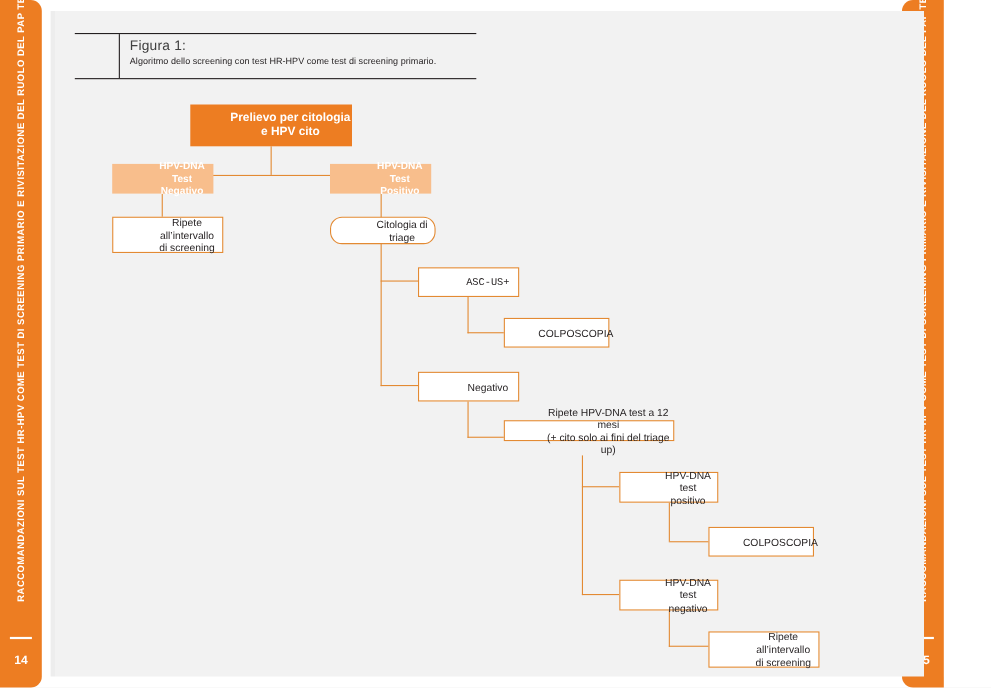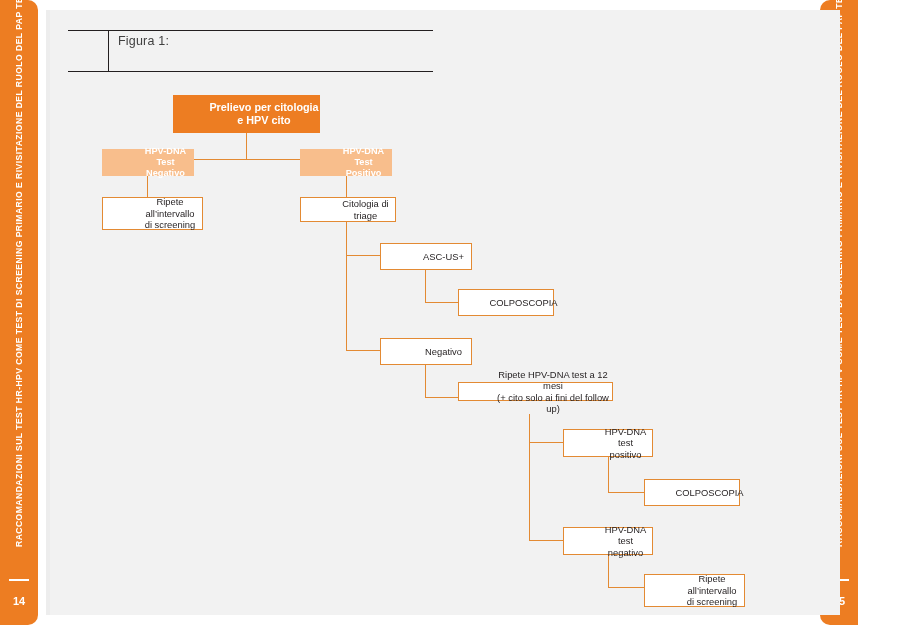--- a/index.html
+++ b/index.html
@@ -122,20 +122,21 @@
   </div>
 </div>
 
 <div class="page-edge"></div>
 
 <div class="page">
 
   <div class="fig-head">
     <div class="vrule"></div>
     <div class="fig-title">Figura 1:</div>
+    <div class="fig-sub">Algoritmo dello screening con test HR-HPV come test di screening primario.</div>
   </div>
 
   <div class="flow">
 
     <div class="line v" style="left:196px;top:123px;height:26px;"></div>
 
     <div class="line h" style="left:97px;top:149px;width:200px;"></div>
 
     <div class="line v" style="left:97px;top:139px;height:11px;"></div>
 
@@ -188,40 +189,40 @@
       </div>
     </div>
 
     <div class="node outline" style="left:52px;top:187px;width:101px;height:33px;">
       <div>
         <div>Ripete all’intervallo</div>
         <div>di screening</div>
       </div>
     </div>
 
-    <div class="node outline" style="left:250px;top:187px;width:96px;height:25px;">
+    <div class="node outline" style="left:250px;top:187px;width:96px;height:25px;border-radius:11px;">
       <div>Citologia di triage</div>
     </div>
 
-    <div class="node outline" style="left:330px;top:233px;width:92px;height:27px;">
+    <div class="node outline" style="left:330px;top:233px;width:92px;height:27px;font-family:Liberation Mono, monospace;">
       <div>ASC-US+</div>
     </div>
 
     <div class="node outline" style="left:408px;top:279px;width:96px;height:27px;">
       <div>COLPOSCOPIA</div>
     </div>
 
     <div class="node outline" style="left:330px;top:328px;width:92px;height:27px;">
       <div>Negativo</div>
     </div>
 
     <div class="node outline" style="left:408px;top:372px;width:155px;height:19px;">
       <div>
         <div>Ripete HPV-DNA test a 12 mesi</div>
-        <div>(+ cito solo ai fini del follow up)</div>
+        <div>(+ cito solo ai fini del triage up)</div>
       </div>
     </div>
 
     <div class="node outline" style="left:513px;top:419px;width:90px;height:28px;">
       <div>
         <div>HPV-DNA test</div>
         <div>positivo</div>
       </div>
     </div>
 

